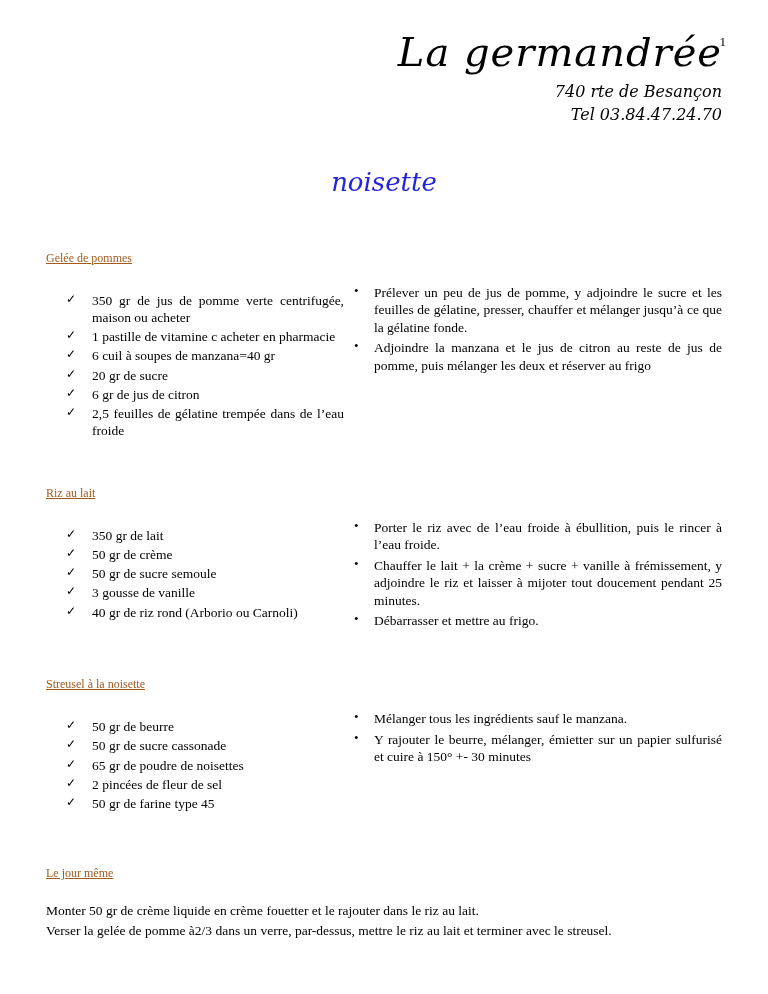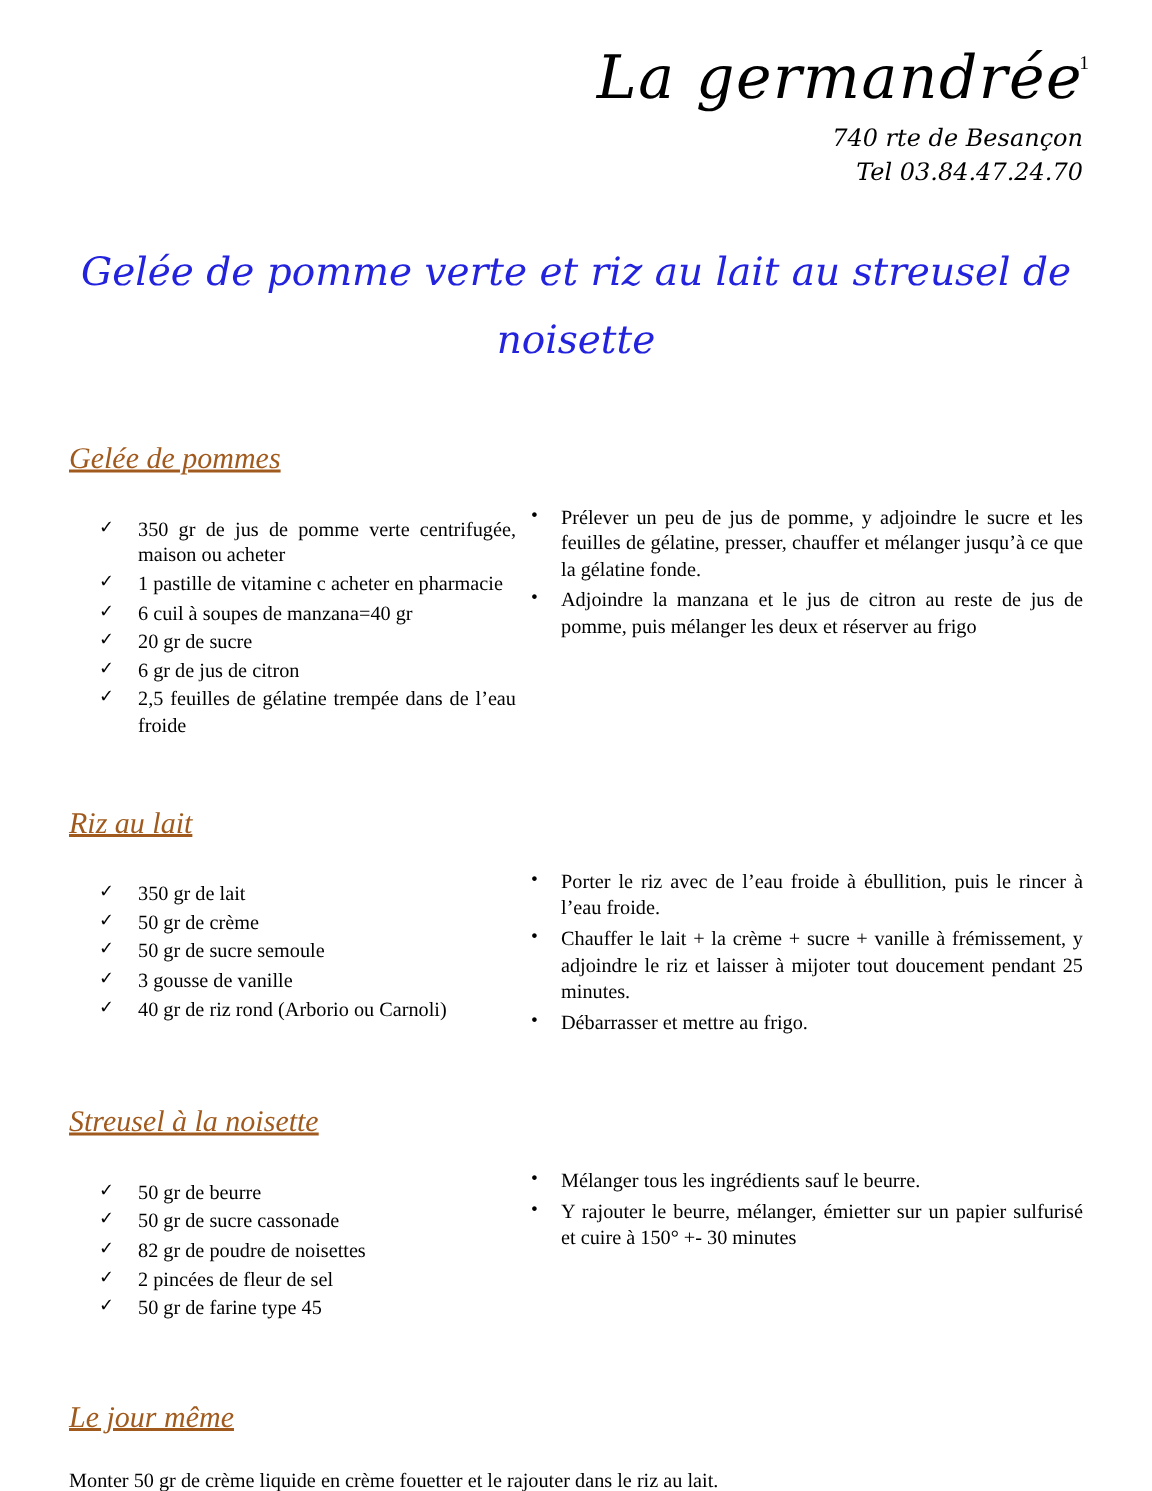--- a/index.html
+++ b/index.html
@@ -50,25 +50,24 @@
     font-style: italic;
     font-weight: normal;
     color: var(--title-blue);
     font-size: 26px;
     line-height: 1.7;
   }
   
   .recipe-section { margin-top: 44px; }
   .recipe-section.first { margin-top: 46px; }
   .section-heading {
-    font-size: 20px;
+    font-size: 12px;
     font-weight: normal;
     color: var(--heading-brown);
     text-decoration: underline;
-    font-style: italic;
   }
   .columns {
     display: flex;
     justify-content: space-between;
     align-items: flex-start;
   }
   ul { list-style: none; }
   .ingredients {
     width: 278px;
     margin-top: 26px;
@@ -120,21 +119,20 @@
 
   <header class="doc-header">
     <h1 class="restaurant-name">La germandrée</h1>
     <div class="address-block">
       <div>740 rte de Besançon</div>
       <div>Tel 03.84.47.24.70</div>
     </div>
   </header>
 
   <div class="doc-title">
-    <div>Gelée de pomme verte et riz au lait au streusel de</div>
     <div>noisette</div>
   </div>
 
   <section class="recipe-section first">
     <h2 class="section-heading">Gelée de pommes</h2>
     <div class="columns">
       <ul class="ingredients">
 
           <li>
             <span class="check">✓</span>
@@ -241,38 +239,38 @@
             <span>50 gr de beurre</span>
           </li>
 
           <li>
             <span class="check">✓</span>
             <span>50 gr de sucre cassonade</span>
           </li>
 
           <li>
             <span class="check">✓</span>
-            <span>82 gr de poudre de noisettes</span>
+            <span>65 gr de poudre de noisettes</span>
           </li>
 
           <li>
             <span class="check">✓</span>
             <span>2 pincées de fleur de sel</span>
           </li>
 
           <li>
             <span class="check">✓</span>
             <span>50 gr de farine type 45</span>
           </li>
         </ul>
       <ul class="steps">
 
           <li>
             <span class="bullet">•</span>
-            <span>Mélanger tous les ingrédients sauf le beurre.</span>
+            <span>Mélanger tous les ingrédients sauf le manzana.</span>
           </li>
 
           <li>
             <span class="bullet">•</span>
             <span>Y rajouter le beurre, mélanger, émietter sur un papier sulfurisé et cuire à 150° +- 30 minutes</span>
           </li>
         </ul>
     </div>
   </section>
 

